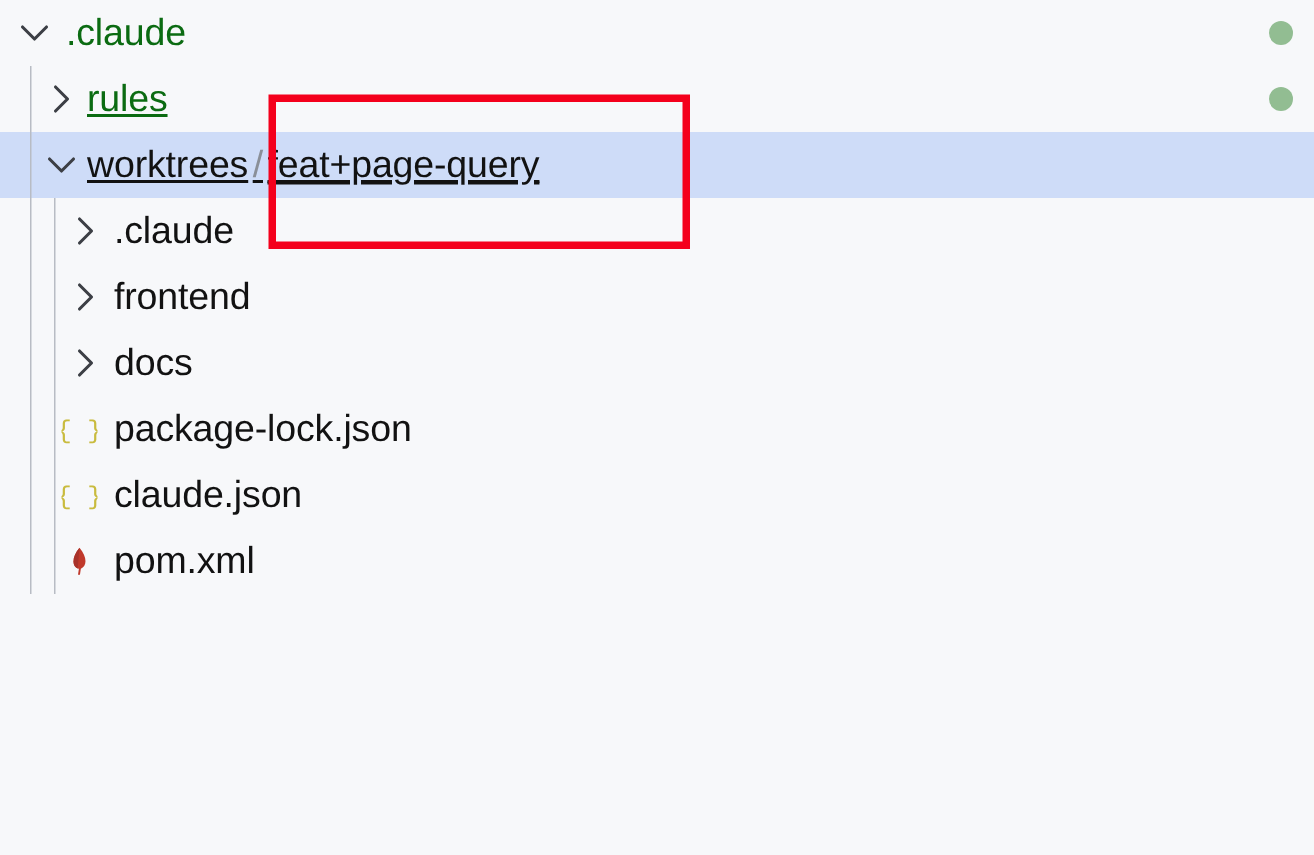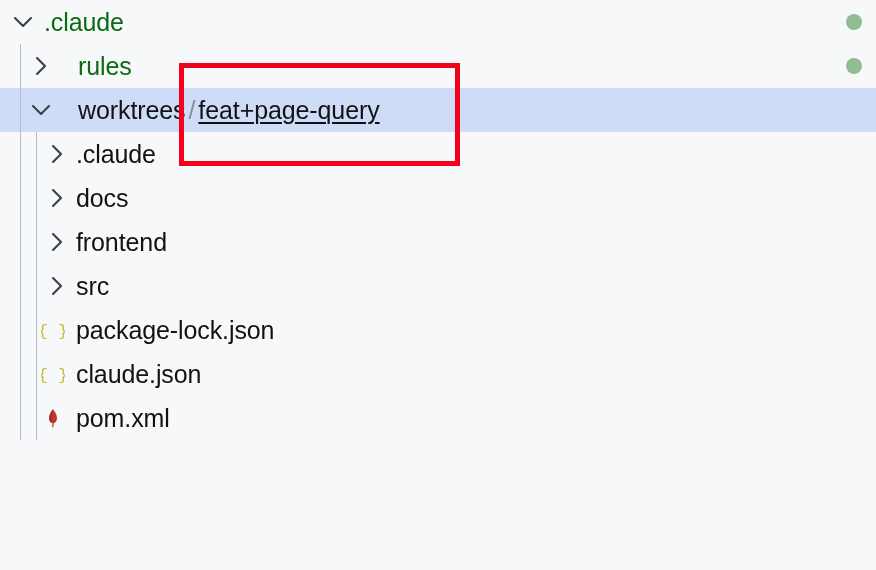--- a/index.html
+++ b/index.html
@@ -75,21 +75,21 @@
     letter-spacing: -0.1px;
   }
   .label.green { color: #0b6b12; }
   .label.black { color: #121212; }
 
   
   .d0 .chev { left: 10px; }
   .d0 .label { left: 44px; }
 
   .d1 .chev { left: 28px; }
-  .d1 .label { left: 78px; }
+  .d1 .label { left: 58px; text-decoration: underline; }
 
   .d2 .chev { left: 44px; }
   .d2 .ficon { left: 40px; }
   .d2 .label { left: 76px; }
 
   .sep { color: #8a8f98; padding: 0 3px; }
   .branch { text-decoration: underline; text-underline-offset: 3px; text-decoration-thickness: 2px; }
 
   .status-dot {
     position: absolute;
@@ -154,41 +154,31 @@
       <div class="label black">.claude</div>
     </div>
     <div class="row d2">
       <div class="guide g1"></div>
       <div class="guide g2"></div>
       <div class="chev">
         <svg width="26" height="26" viewBox="0 0 26 26">
           <path d="M9 5 L17 13 L9 21" fill="none" stroke="#3c3f45" stroke-width="2.1" stroke-linecap="round" stroke-linejoin="round"></path>
         </svg>
       </div>
+      <div class="label black">frontend</div>
+    </div>
+    <div class="row d2">
+      <div class="guide g1"></div>
+      <div class="guide g2"></div>
+      <div class="chev">
+        <svg width="26" height="26" viewBox="0 0 26 26">
+          <path d="M9 5 L17 13 L9 21" fill="none" stroke="#3c3f45" stroke-width="2.1" stroke-linecap="round" stroke-linejoin="round"></path>
+        </svg>
+      </div>
       <div class="label black">docs</div>
-    </div>
-    <div class="row d2">
-      <div class="guide g1"></div>
-      <div class="guide g2"></div>
-      <div class="chev">
-        <svg width="26" height="26" viewBox="0 0 26 26">
-          <path d="M9 5 L17 13 L9 21" fill="none" stroke="#3c3f45" stroke-width="2.1" stroke-linecap="round" stroke-linejoin="round"></path>
-        </svg>
-      </div>
-      <div class="label black">frontend</div>
-    </div>
-    <div class="row d2">
-      <div class="guide g1"></div>
-      <div class="guide g2"></div>
-      <div class="chev">
-        <svg width="26" height="26" viewBox="0 0 26 26">
-          <path d="M9 5 L17 13 L9 21" fill="none" stroke="#3c3f45" stroke-width="2.1" stroke-linecap="round" stroke-linejoin="round"></path>
-        </svg>
-      </div>
-      <div class="label black">src</div>
     </div>
     <div class="row d2">
       <div class="guide g1"></div>
       <div class="guide g2"></div>
       <div class="ficon">
         <svg width="24" height="24" viewBox="0 0 24 24">
           <text x="12" y="18" font-family="Liberation Mono, monospace" font-size="17" fill="#c9bb3e" text-anchor="middle">{ }</text>
         </svg>
       </div>
       <div class="label black">package-lock.json</div>

